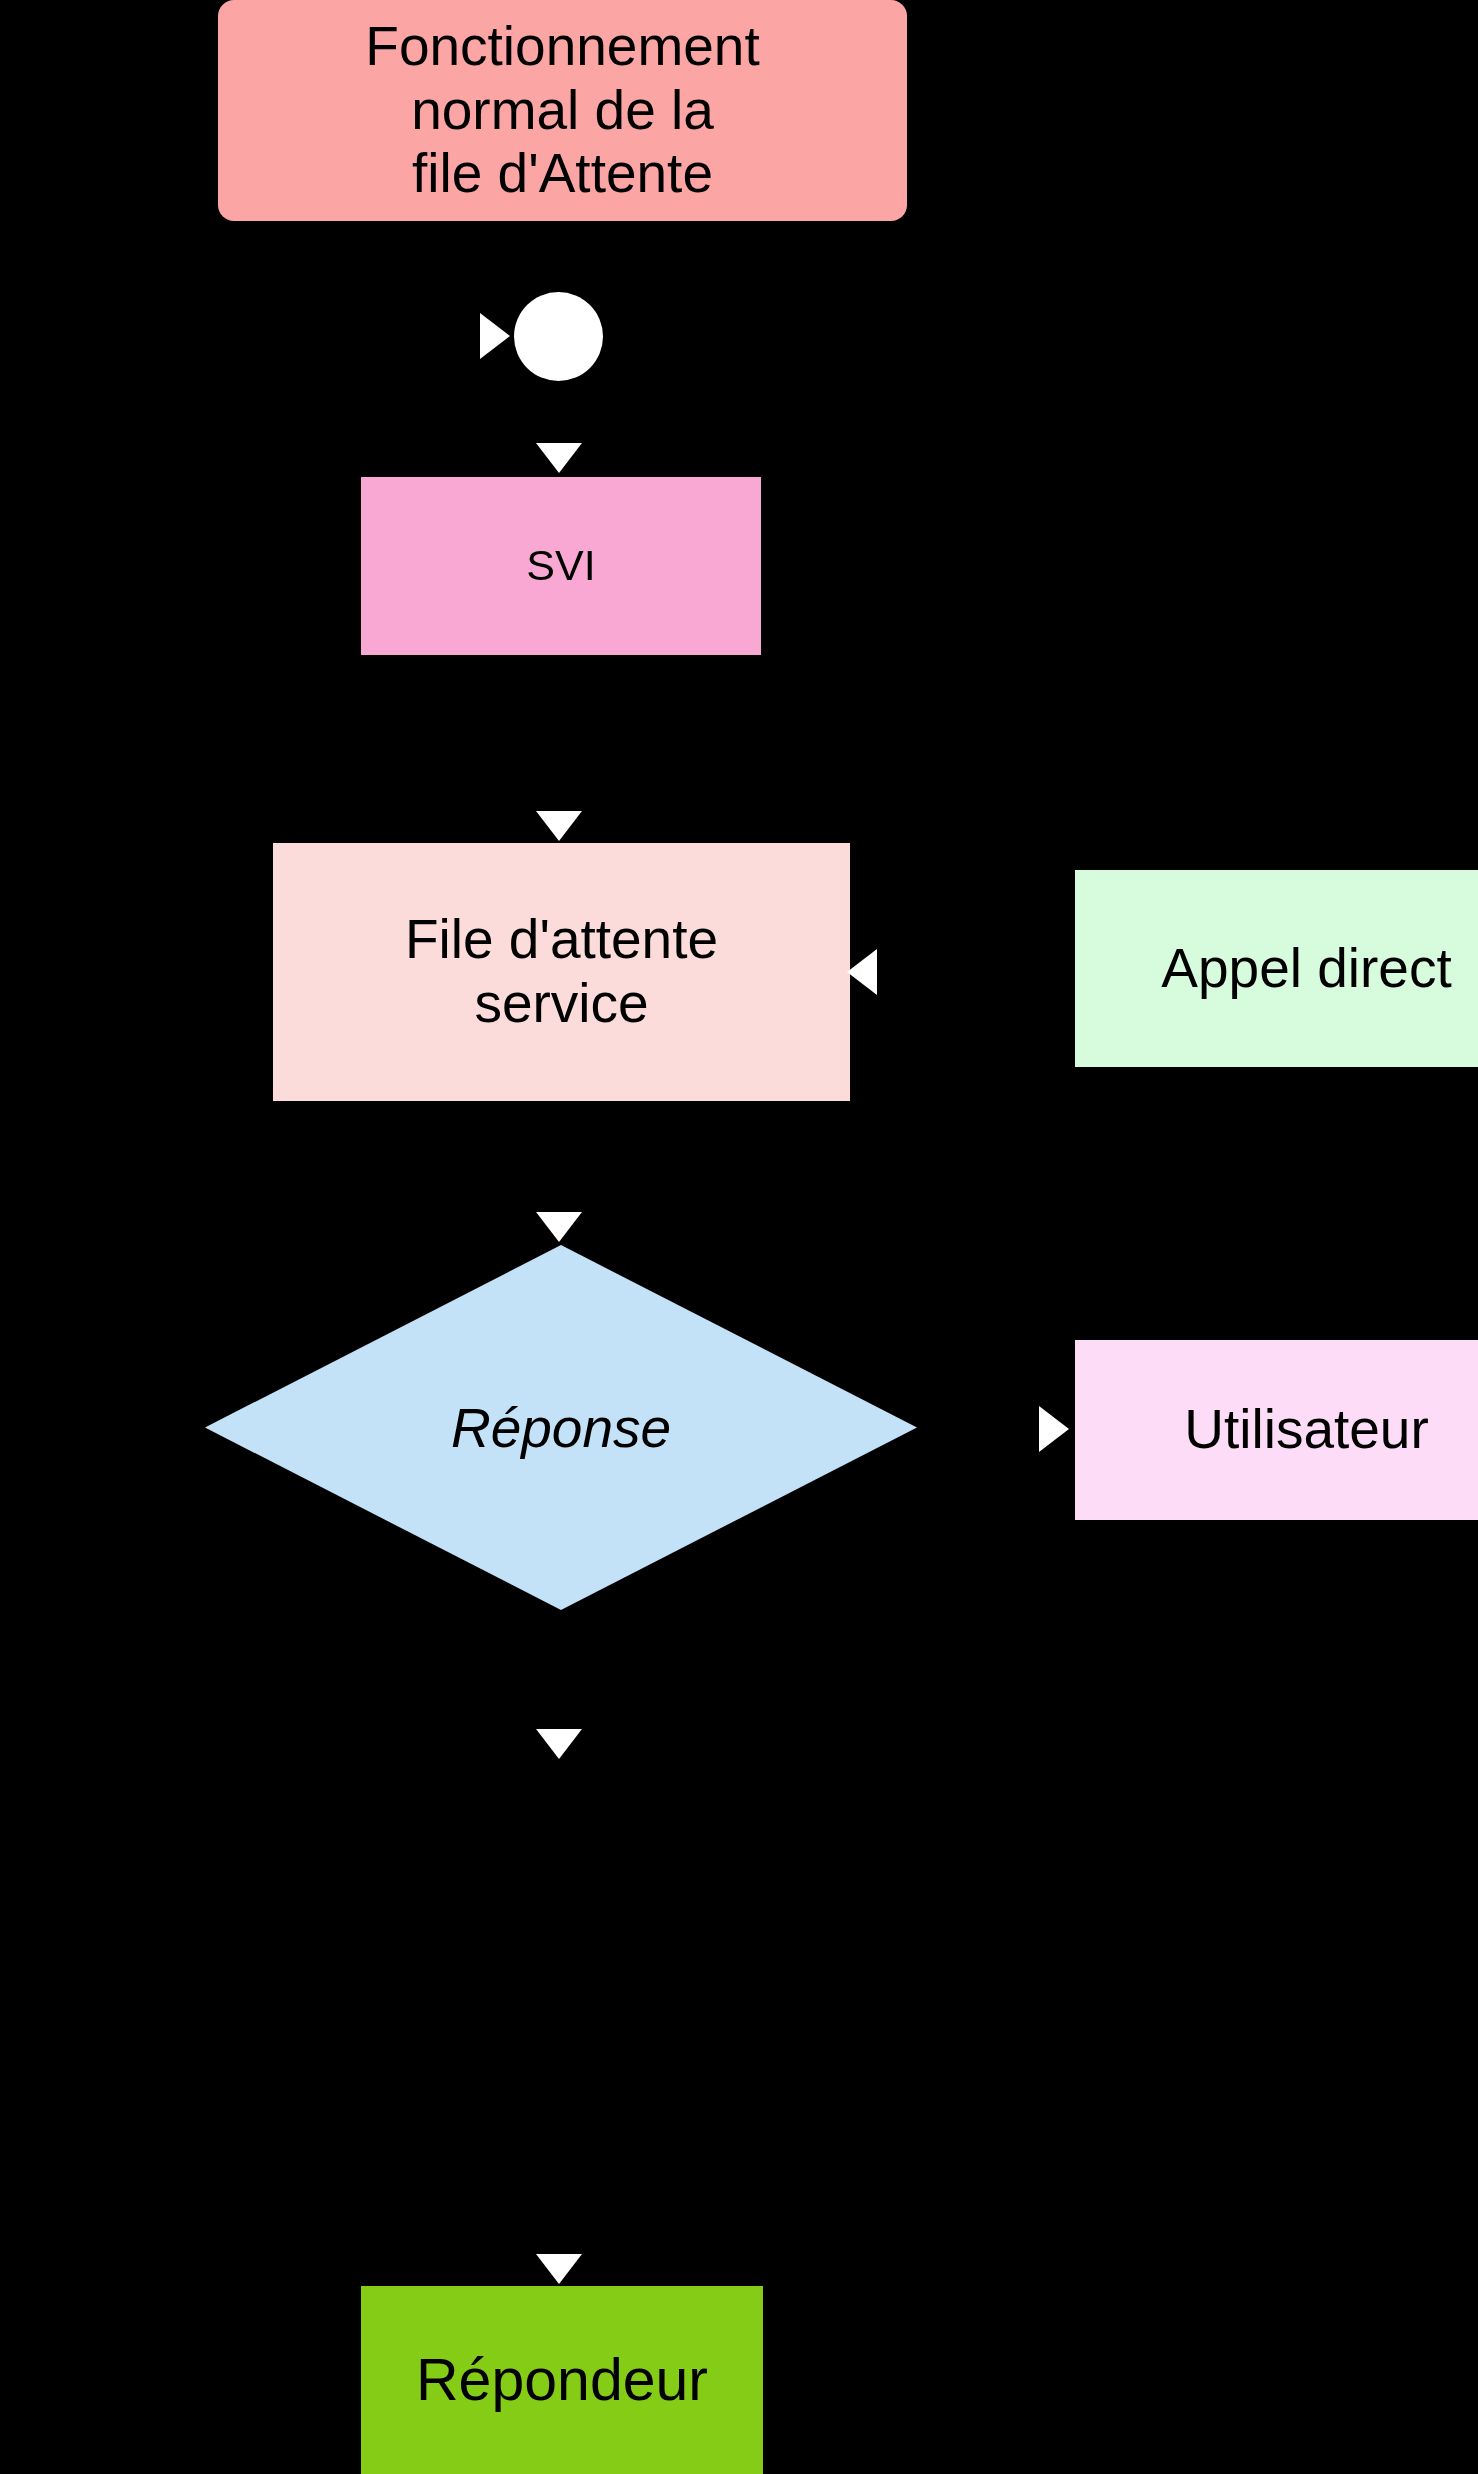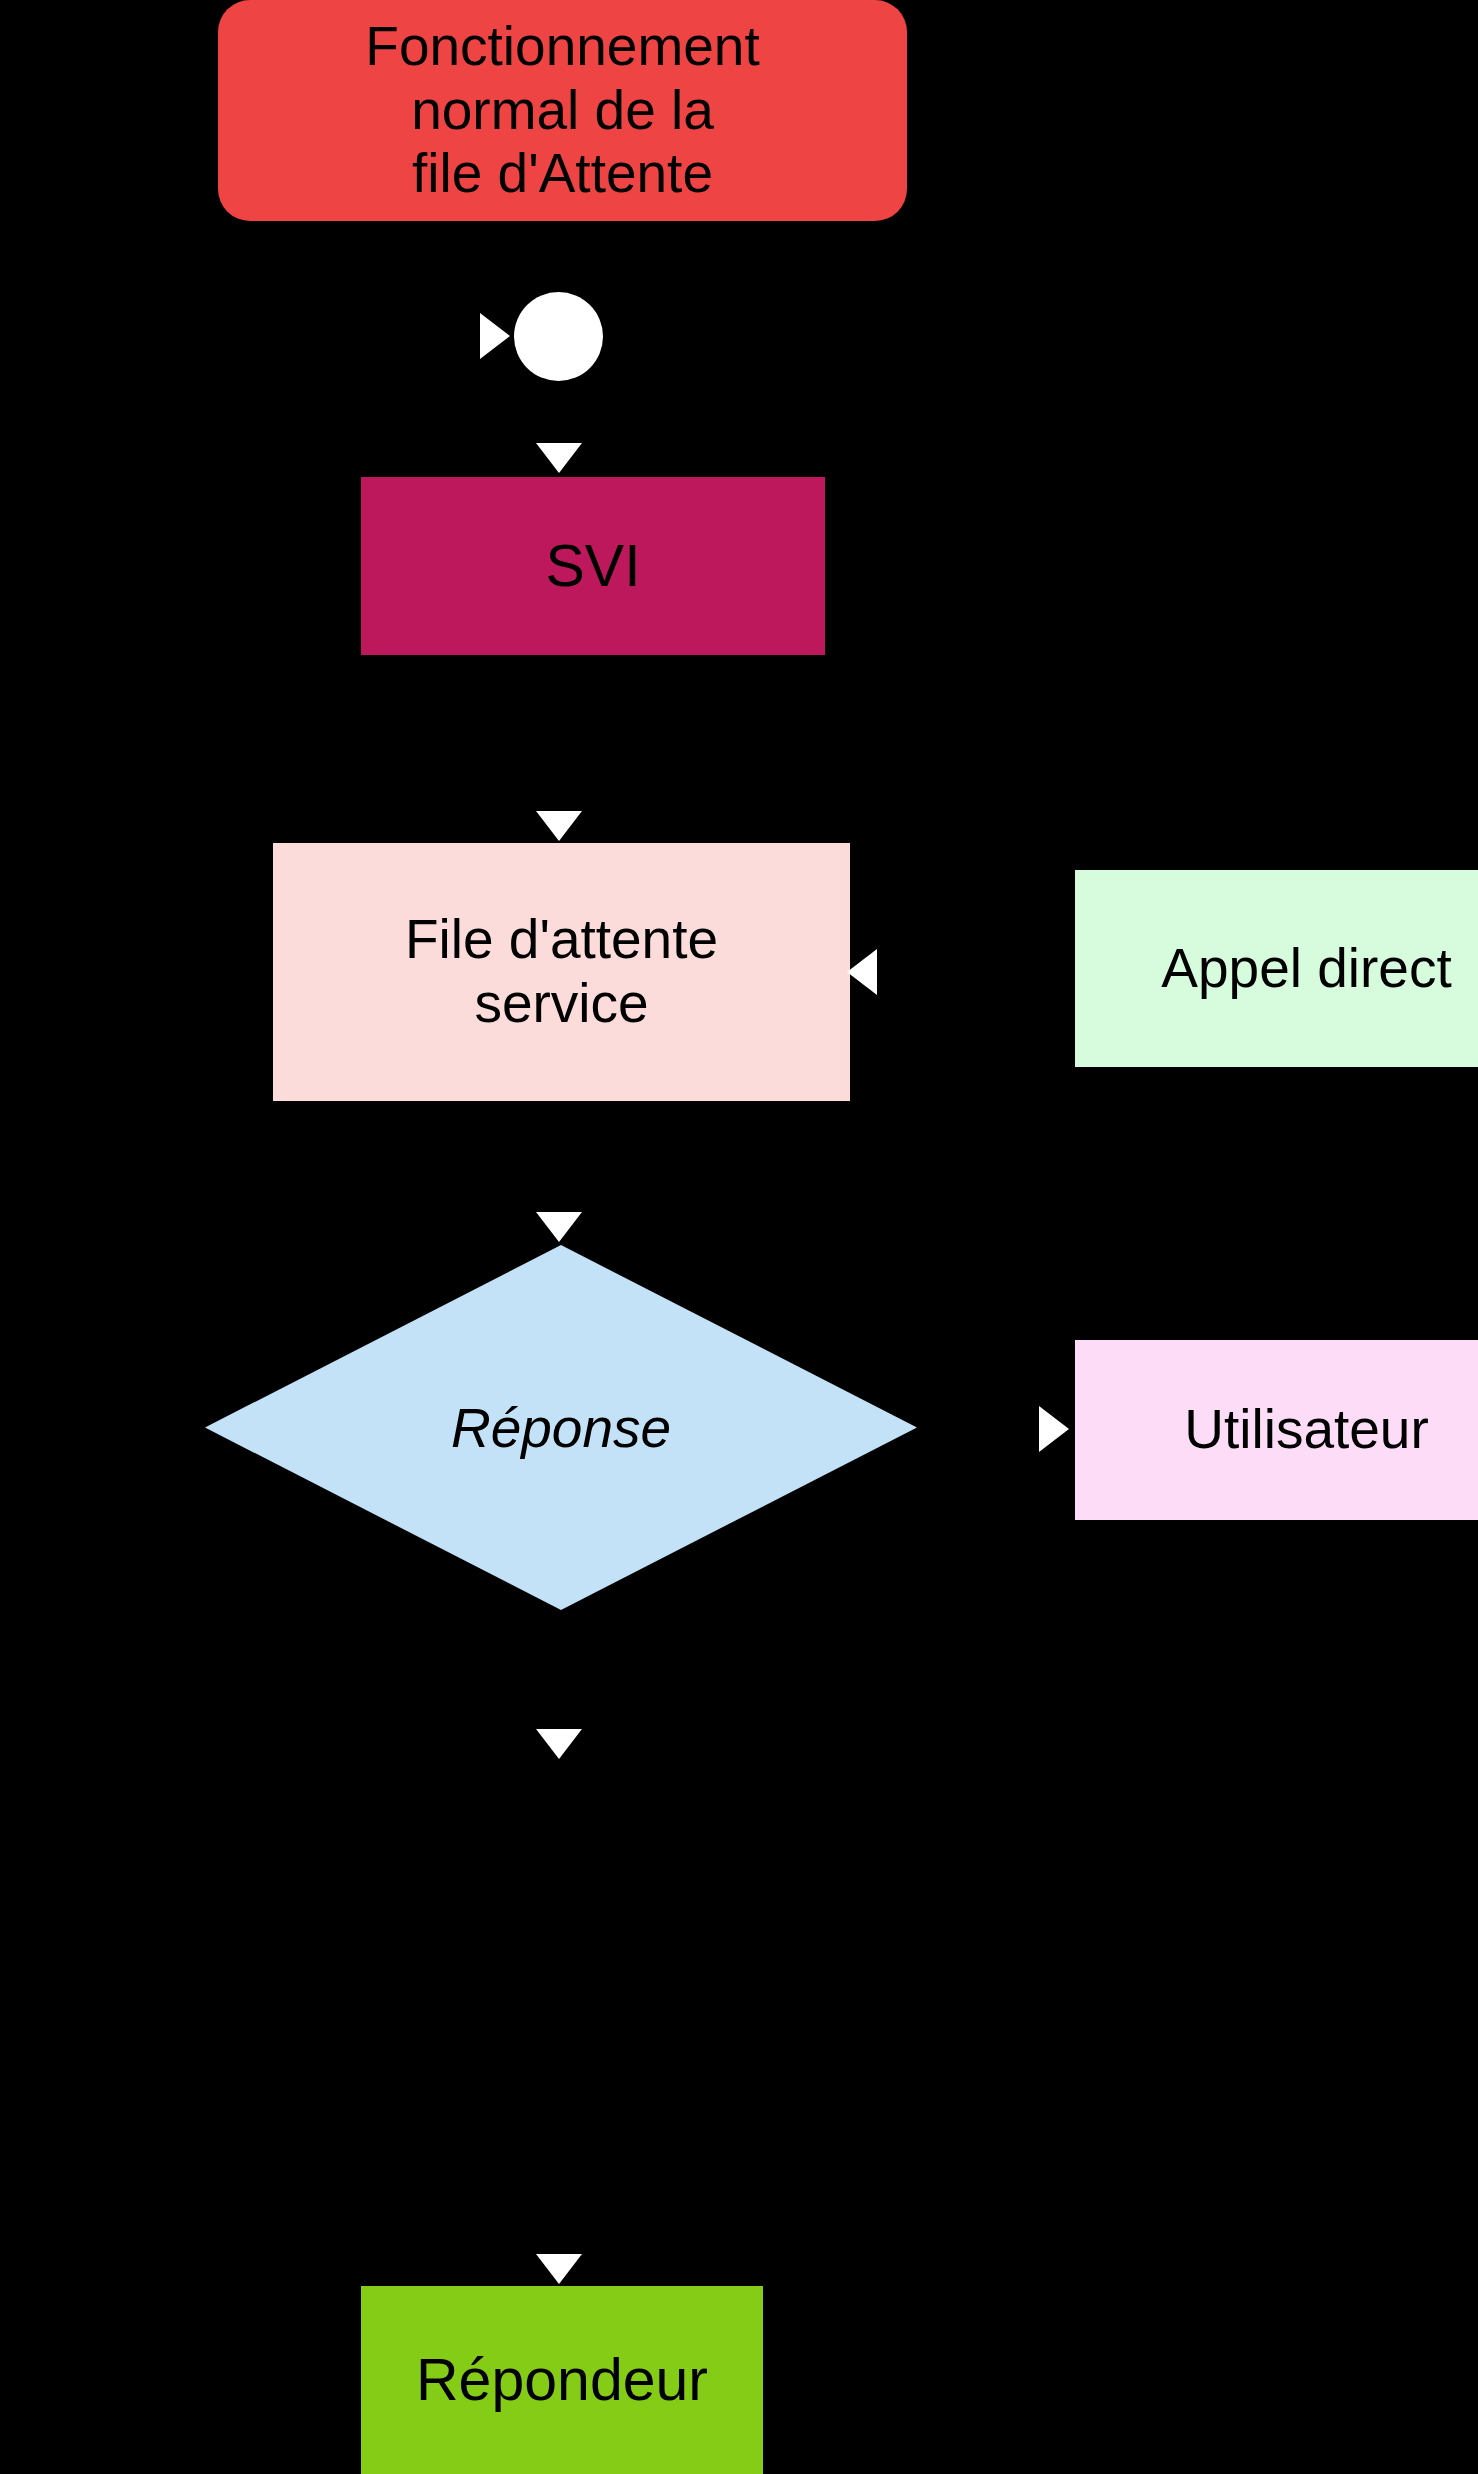--- a/index.html
+++ b/index.html
@@ -28,44 +28,44 @@
     line-height: 1.16;
     white-space: pre-line;
   }
 
   
   #node-title {
     left: 218px;
     top: 0px;
     width: 689px;
     height: 221px;
-    background: #ef4444;
-    border-radius: 32px;
+    background: #fca5a5;
+    border-radius: 16px;
     font-size: 55px;
     padding: 0 21.3px;
   }
 
   
   #node-start {
     left: 514px;
     top: 292px;
     width: 89px;
     height: 89px;
     background: #ffffff;
     border-radius: 50%;
   }
 
   
   #node-svi {
     left: 361px;
     top: 477px;
-    width: 464px;
+    width: 400px;
     height: 178px;
-    background: #be185d;
-    font-size: 59px;
+    background: #f9a8d4;
+    font-size: 43px;
   }
   #node-file-attente {
     left: 273px;
     top: 843px;
     width: 577px;
     height: 258px;
     background: #fcdbdb;
     font-size: 55px;
   }
   #node-appel-direct {

